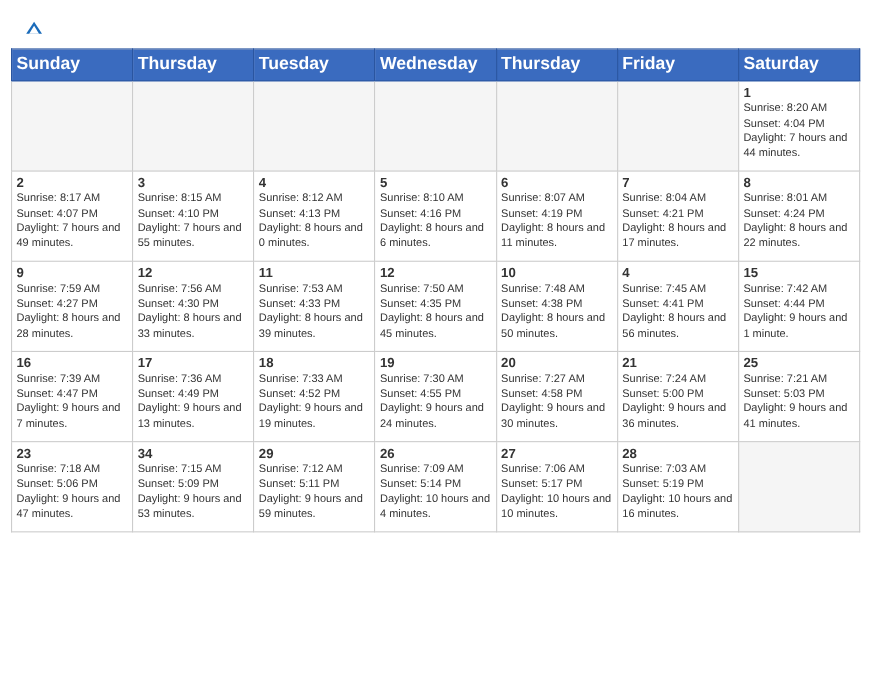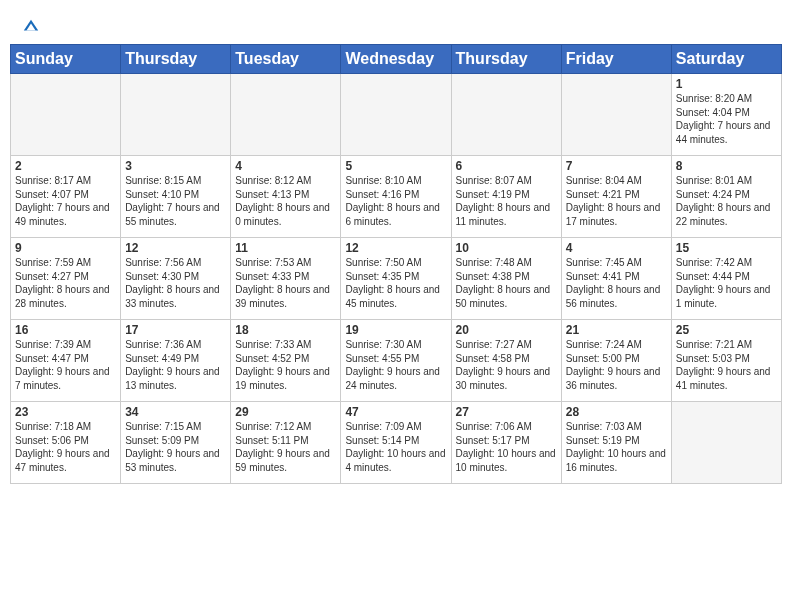--- a/index.html
+++ b/index.html
@@ -228,21 +228,21 @@
         </td>
         <td>
           <span class="day-number">34</span>
           <div class="day-info">Sunrise: 7:15 AM<br>Sunset: 5:09 PM<br>Daylight: 9 hours and 53 minutes.</div>
         </td>
         <td>
           <span class="day-number">29</span>
           <div class="day-info">Sunrise: 7:12 AM<br>Sunset: 5:11 PM<br>Daylight: 9 hours and 59 minutes.</div>
         </td>
         <td>
-          <span class="day-number">47</span>
+          <span class="day-number">26</span>
           <div class="day-info">Sunrise: 7:09 AM<br>Sunset: 5:14 PM<br>Daylight: 10 hours and 4 minutes.</div>
         </td>
         <td>
           <span class="day-number">27</span>
           <div class="day-info">Sunrise: 7:06 AM<br>Sunset: 5:17 PM<br>Daylight: 10 hours and 10 minutes.</div>
         </td>
         <td>
           <span class="day-number">28</span>
           <div class="day-info">Sunrise: 7:03 AM<br>Sunset: 5:19 PM<br>Daylight: 10 hours and 16 minutes.</div>
         </td>

